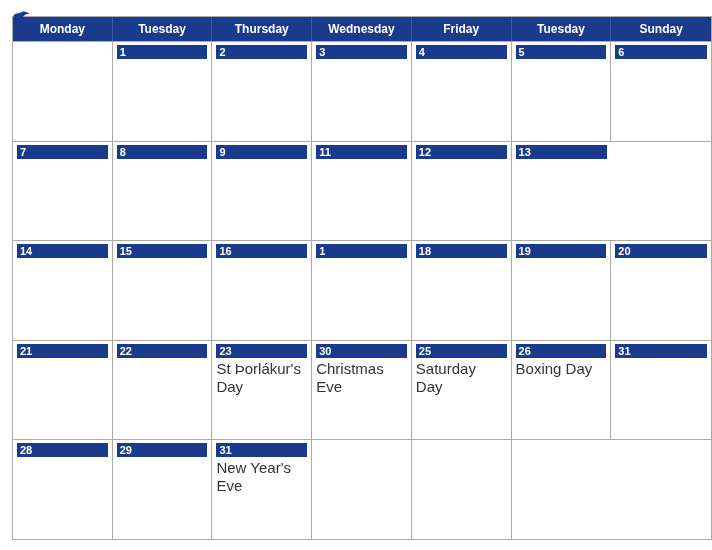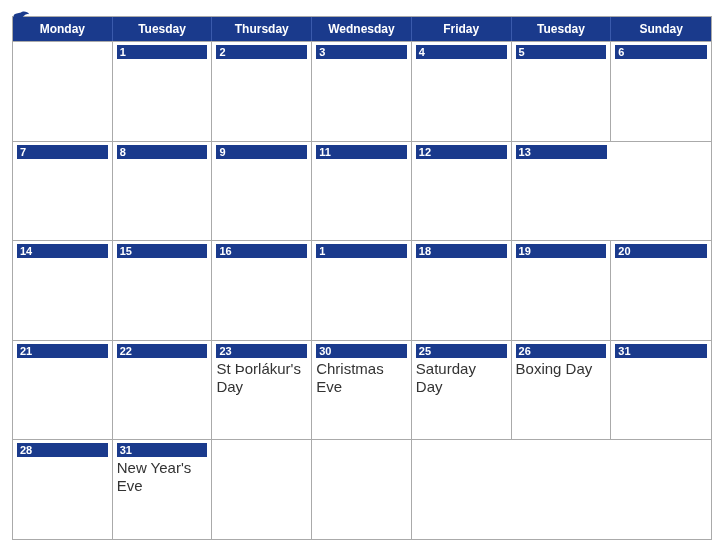--- a/index.html
+++ b/index.html
@@ -251,20 +251,23 @@
           </div>
           <div class="day-cell">
             <span class="day-number day-number-header">31</span>
           </div>
         </div>
         <div class="week-row">
           <div class="day-cell">
             <span class="day-number day-number-header">28</span>
           </div>
           <div class="day-cell">
+            <span class="day-number day-number-header">29</span>
+          </div>
+          <div class="day-cell">
             <span class="day-number day-number-header">31</span>
             <div class="holiday-name">New Year's Eve</div>
           </div>
           <div class="day-cell day-empty"></div>
           <div class="day-cell day-empty"></div>
           <div class="day-cell day-empty"></div>
         </div>
       </div>
   </div>
 </div>

